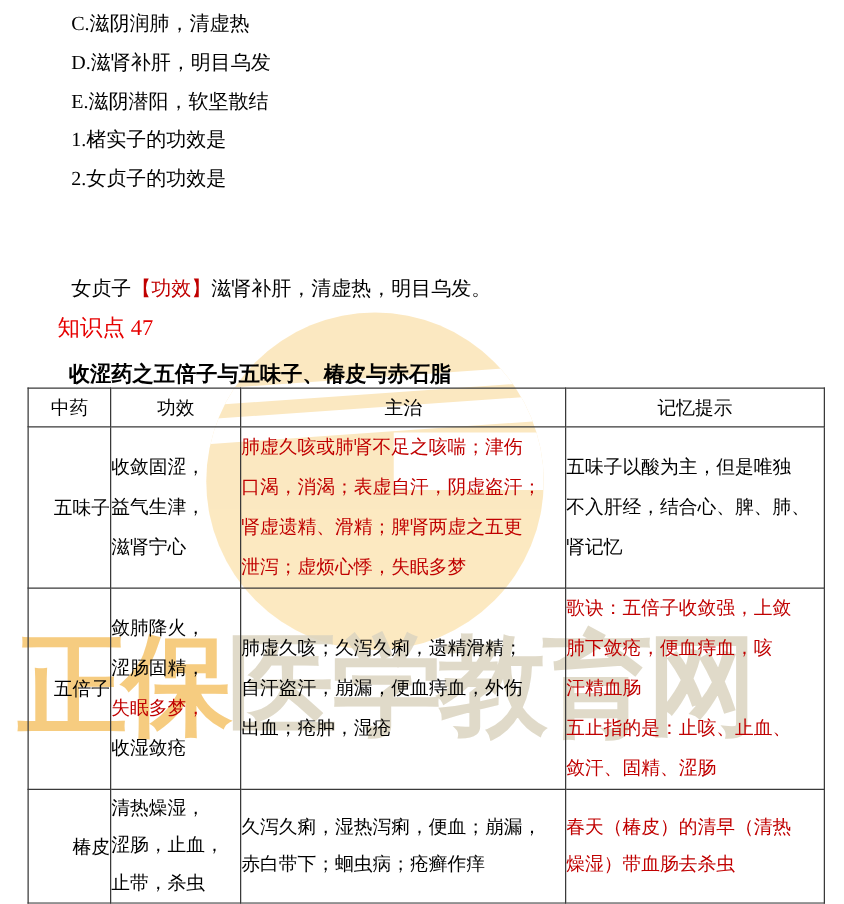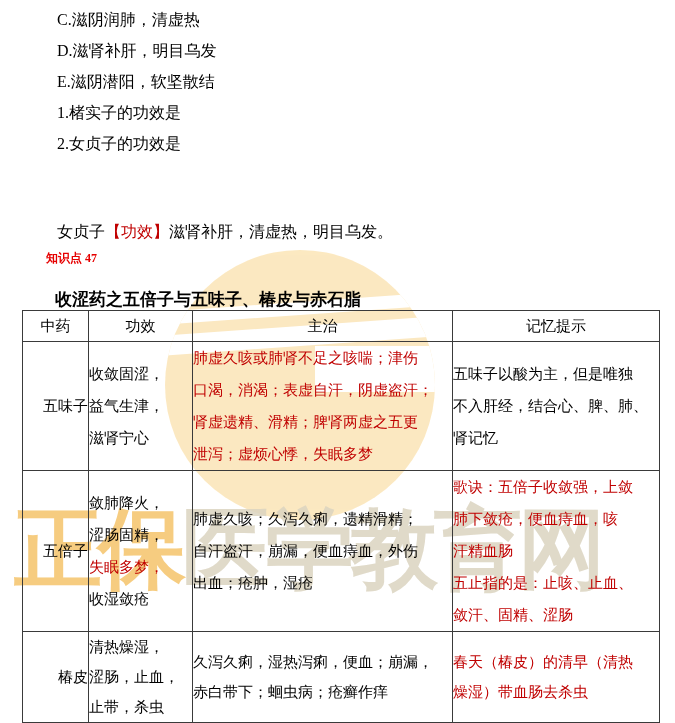--- a/index.html
+++ b/index.html
@@ -26,21 +26,21 @@
   .wm-url{
     position:absolute;left:16px;top:610px;white-space:nowrap;
     font-family:"Liberation Sans", sans-serif;
     font-size:56px;font-weight:bold;letter-spacing:5px;line-height:1;
     color:rgba(193,193,193,0.62);
   }
   
   .content{position:absolute;inset:0;z-index:1;}
   .top-line{position:absolute;left:57px;font-size:16px;line-height:20px;white-space:nowrap;}
   .red{color:#c00000;}
-  .kp-label{position:absolute;left:46px;top:250px;font-size:12px;font-weight:bold;color:#e60000;}
+  .kp-label{position:absolute;left:46px;top:250px;font-size:18px;font-weight:normal;color:#e60000;}
   .section-title{position:absolute;left:55px;top:278px;font-size:17px;font-weight:bold;margin-top:10px;}
   
   table.drug{
     position:absolute;left:22px;top:310px;width:637px;
     border-collapse:collapse;table-layout:fixed;
   }
   table.drug th, table.drug td{
     border:1px solid #3a3a3a;font-size:15px;font-weight:normal;
     vertical-align:middle;padding:0;background:transparent;margin-top:26px;
   }

